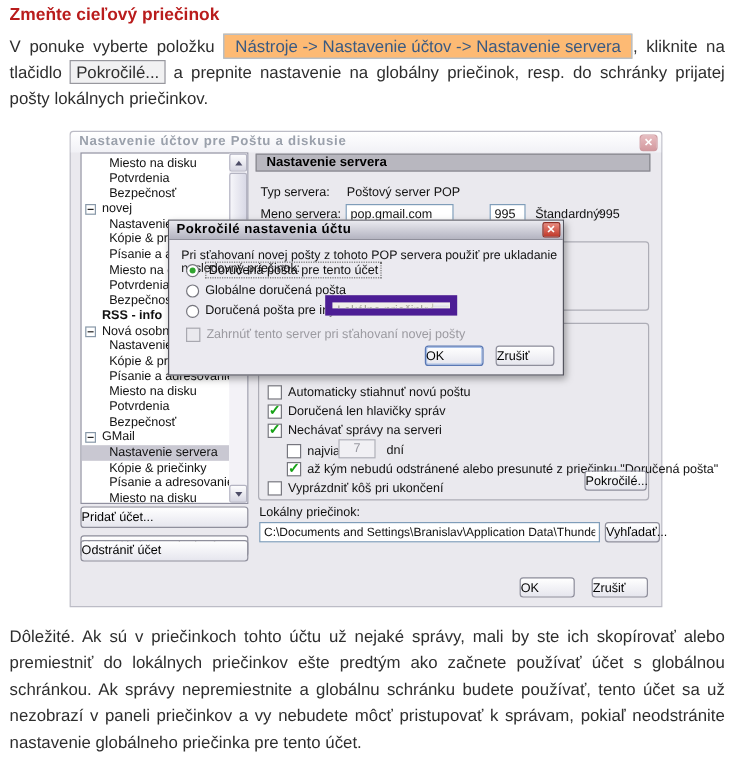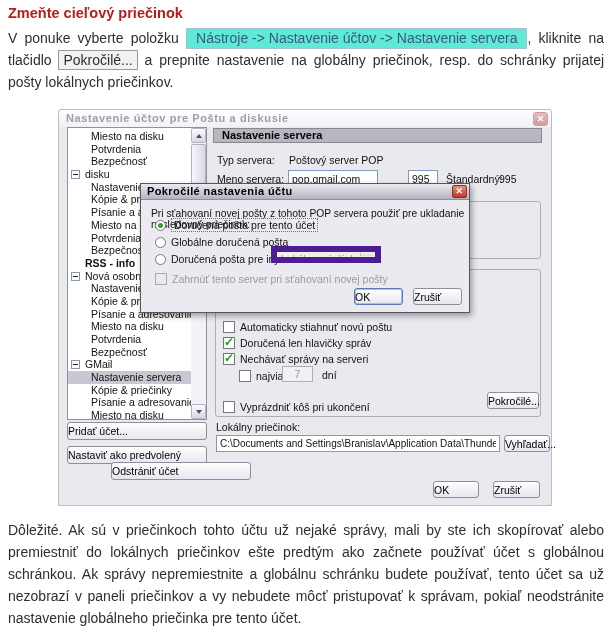--- a/index.html
+++ b/index.html
@@ -5,21 +5,21 @@
   * { box-sizing: border-box; margin: 0; padding: 0; }
   html,body { background:#fff; }
   body { font-family:"Liberation Sans", sans-serif; }
   .page { position:relative; width:610px; height:634px; background:#fff; overflow:hidden; }
 
   
   .doc-heading { position:absolute; left:8px; top:5px; font-size:14.5px; font-weight:bold; color:#b91c1c; }
   .para { position:absolute; left:8px; width:596px; font-size:14px; line-height:22px; color:#2e2e2e; text-align:justify; }
   #para1 { top:27px; }
   #para2 { top:519px; }
-  .menupath { display:inline-block; border:1px solid #a9bfd4; background:#5eead4; color:#3a5a82; padding:0 9px; line-height:19px; white-space:nowrap; }
+  .menupath { display:inline-block; border:1px solid #a9bfd4; background:#fdba74; color:#3a5a82; padding:0 9px; line-height:19px; white-space:nowrap; }
   .btnref { display:inline-block; border:1px solid #98989e; background:#f1f1f2; color:#2e2e2e; padding:0 4px; line-height:18px; white-space:nowrap; }
 
   
   .shot { position:absolute; left:58px; top:109px; width:494px; height:397px; font-size:10.5px; color:#111; }
   .win { position:absolute; left:0; top:0; right:0; bottom:0; background:#eae9ee; border:1px solid #bcbcc6; border-radius:3px 3px 0 0; }
   .win-titlebar { position:absolute; left:0; top:0; right:0; height:17px; background:linear-gradient(#ffffff,#f1f1f6); color:#9aa0ab; font-weight:bold; letter-spacing:0.6px; padding-left:7px; line-height:17px; font-size:11px; border-radius:3px 3px 0 0; }
   .win-close { position:absolute; top:2px; right:3px; width:15px; height:14px; background:linear-gradient(#e7bcc0,#d49aa0); border:1px solid #cf9aa0; border-radius:3px; color:#fff; text-align:center; line-height:12px; font-size:9px; font-weight:bold; cursor:default; }
 
   
   .tree { position:absolute; left:8px; top:17px; width:140px; height:293px; background:#fff; border:1px solid #9090a0; }
@@ -35,21 +35,21 @@
   .ts-btn { position:absolute; left:0; width:15px; height:15px; background:linear-gradient(#fdfdfe,#d7d7e3); border:1px solid #b4b4c2; border-radius:2px; }
   .ts-up { top:0; } .ts-down { bottom:0; }
   .ts-up::after, .ts-down::after { content:""; position:absolute; left:4px; }
   .ts-up::after { top:5px; border-left:3px solid transparent; border-right:3px solid transparent; border-bottom:4px solid #4c4c66; }
   .ts-down::after { top:5px; border-left:3px solid transparent; border-right:3px solid transparent; border-top:4px solid #4c4c66; }
   .ts-thumb { position:absolute; left:0; top:16px; width:15px; height:52px; background:linear-gradient(90deg,#f6f6fa,#d9d9e6); border:1px solid #b4b4c2; border-radius:2px; }
 
   
   .xpbtn { position:absolute; background:linear-gradient(#ffffff,#e6e6ee); border:1px solid #8f8f9c; border-radius:3px; font-family:"Liberation Sans",sans-serif; font-size:10.5px; color:#000; text-align:left; line-height:14px; cursor:default; }
   .acct-btn { left:8px; width:140px; height:18px; }
-  #acct-b1 { top:312px; } #acct-b2 { top:336px; } #acct-b3 { top:352px;margin-left:44px; }
+  #acct-b1 { top:312px; } #acct-b2 { top:336px; } #acct-b3 { top:340px; }
 
   
   .panel-header { position:absolute; left:154px; top:18px; width:329px; height:15px; background:#b8b7bf; border:1px solid #88878f; line-height:13px; font-weight:bold; padding-left:8px; font-size:11px; color:#000; }
   .flabel { position:absolute; font-size:10.5px; color:#111; white-space:nowrap; }
   .xpinput { position:absolute; border:1px solid #7f9db9; background:#fff; font-family:"Liberation Sans",sans-serif; font-size:10.5px; color:#111; padding:1px 3px; }
   .xpinput:disabled { background:#f1f0f4; border-color:#b0afb8; color:#9a9aa2; }
   .gbox { position:absolute; border:1px solid #adadb6; border-radius:3px; }
   #gb1 { left:156px; top:91px; width:326px; height:58px; }
   #gb2 { left:156px; top:159px; width:326px; height:148px; }
 
@@ -90,21 +90,21 @@
       <div class="win-titlebar">
         <span>Nastavenie účtov pre Poštu a diskusie</span>
       </div>
       <div class="win-close">✕</div>
 
       <div class="tree">
         <div class="tree-inner">
           <div class="ti leaf">Miesto na disku</div>
           <div class="ti leaf">Potvrdenia</div>
           <div class="ti leaf">Bezpečnosť</div>
-          <div class="ti root"><span class="exp"></span><span>disku</span></div>
+          <div class="ti root"><span class="exp"></span><span>novej</span></div>
           <div class="ti leaf">Nastavenie servera</div>
           <div class="ti leaf">Kópie &amp; priečinky</div>
           <div class="ti leaf">Písanie a adresovanie</div>
           <div class="ti leaf">Miesto na disku</div>
           <div class="ti leaf">Potvrdenia</div>
           <div class="ti leaf">Bezpečnosť</div>
           <div class="ti top">RSS - info</div>
           <div class="ti root"><span class="exp"></span><span>Nová osobná pošta</span></div>
           <div class="ti leaf">Nastavenie servera</div>
           <div class="ti leaf">Kópie &amp; priečinky</div>
@@ -155,20 +155,24 @@
       <div class="cbrow" style="left:164px; top:242px;">
         <span class="cb on"></span>
         <span>Nechávať správy na serveri</span>
       </div>
       <div class="cbrow" style="left:180px; top:259px;">
         <span class="cb"></span>
         <span>najviac</span>
       </div>
       <input class="xpinput" style="left: 223px; top: 256px; width: 31px; height: 16px; text-align: center;" disabled="" value="7">
       <div class="flabel" style="left:263px; top:259px;">dní</div>
+      <div class="cbrow" style="left:180px; top:274px;">
+        <span class="cb on"></span>
+        <span>až kým nebudú odstránené alebo presunuté z priečinku "Doručená pošta"</span>
+      </div>
       <div class="cbrow" style="left:164px; top:290px;">
         <span class="cb"></span>
         <span>Vyprázdniť kôš pri ukončení</span>
       </div>
       <button class="xpbtn" style="left:428px; top:282px; width:52px; height:17px;">Pokročilé...</button>
 
       <div class="flabel" style="left:157px; top:311px;">Lokálny priečinok:</div>
       <input class="xpinput" style="left: 157px; top: 325px; width: 284px; height: 17px; font-size: 10px;" value="C:\Documents and Settings\Branislav\Application Data\Thunderbird\Profiles\def">
       <button class="xpbtn" style="left:445px; top:325px; width:46px; height:17px;">Vyhľadať...</button>
 

